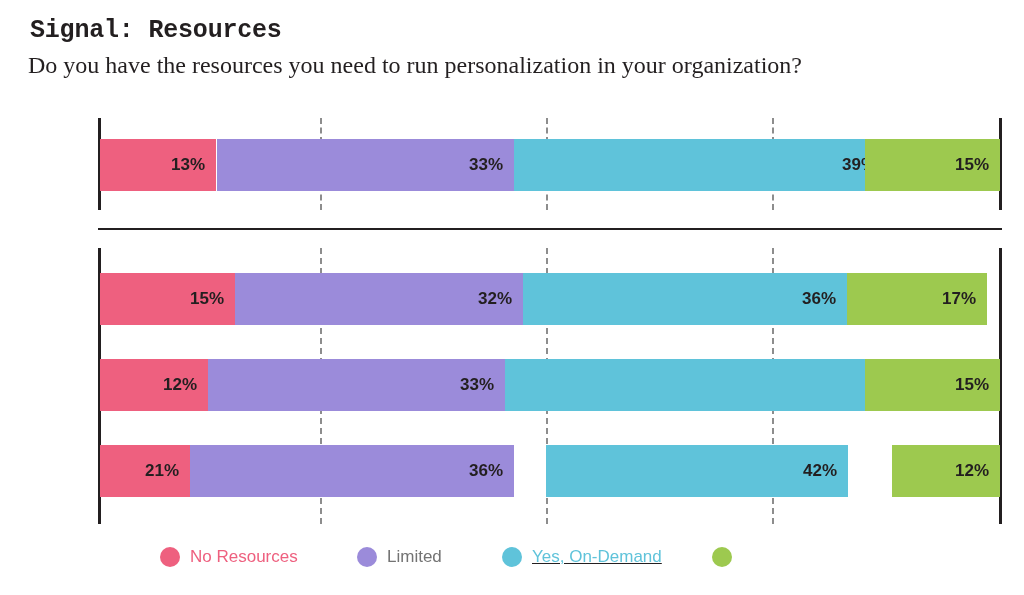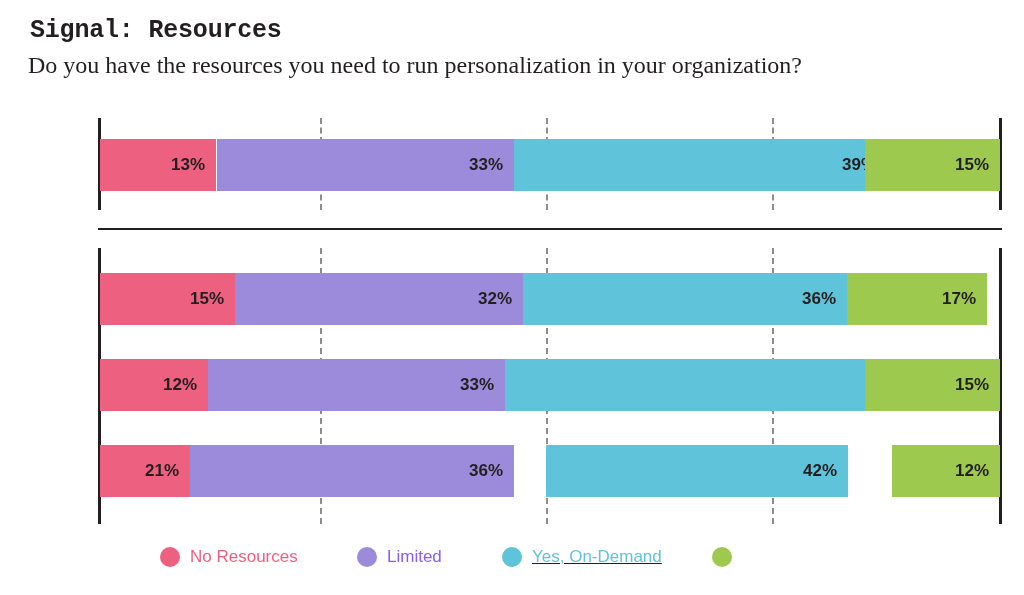--- a/index.html
+++ b/index.html
@@ -222,21 +222,21 @@
     </div>
 </div>
 
 <div id="legend">
     <div class="legend-item" style="left: 160px;">
       <span class="legend-dot" style="background: rgb(238, 96, 127);"></span>
       <span class="legend-label" style="color: rgb(238, 96, 127);">No Resources</span>
     </div>
     <div class="legend-item" style="left: 357px;">
       <span class="legend-dot" style="background: rgb(155, 139, 218);"></span>
-      <span class="legend-label" style="color: #8b5cf6;">Limited</span>
+      <span class="legend-label" style="color: #737373;">Limited</span>
     </div>
     <div class="legend-item" style="left: 502px; text-decoration: underline;">
       <span class="legend-dot" style="background: rgb(95, 195, 218);"></span>
       <span class="legend-label" style="color: rgb(95, 195, 218);">Yes, On-Demand</span>
     </div>
     <div class="legend-item" style="left: 712px;">
       <span class="legend-dot" style="background: rgb(157, 201, 79);"></span>
     </div>
   </div>
 

